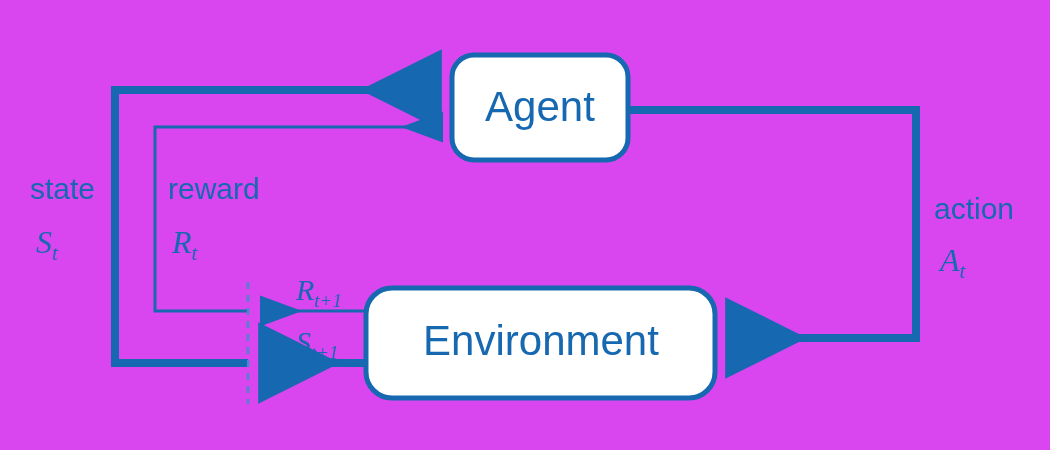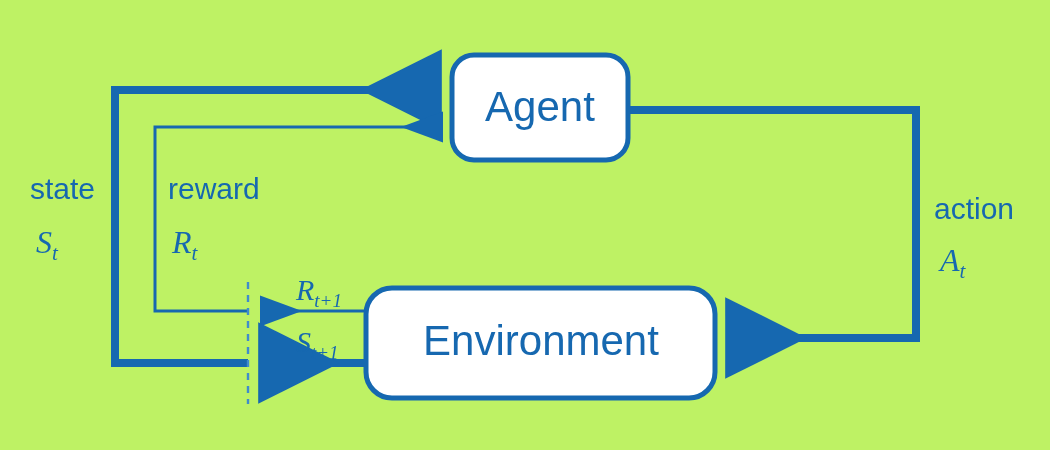--- a/index.html
+++ b/index.html
@@ -10,21 +10,21 @@
   body {
     width: 1050px;
     height: 450px;
     font-family: "Liberation Sans", sans-serif;
     overflow: hidden;
   }
   #diagram-root {
     position: relative;
     width: 1050px;
     height: 450px;
-    background: #bef264;
+    background: #d946ef;
   }
   svg#rl-diagram {
     display: block;
     width: 1050px;
     height: 450px;
   }
   .box-rect {
     fill: #ffffff;
   }
   .box-label {

